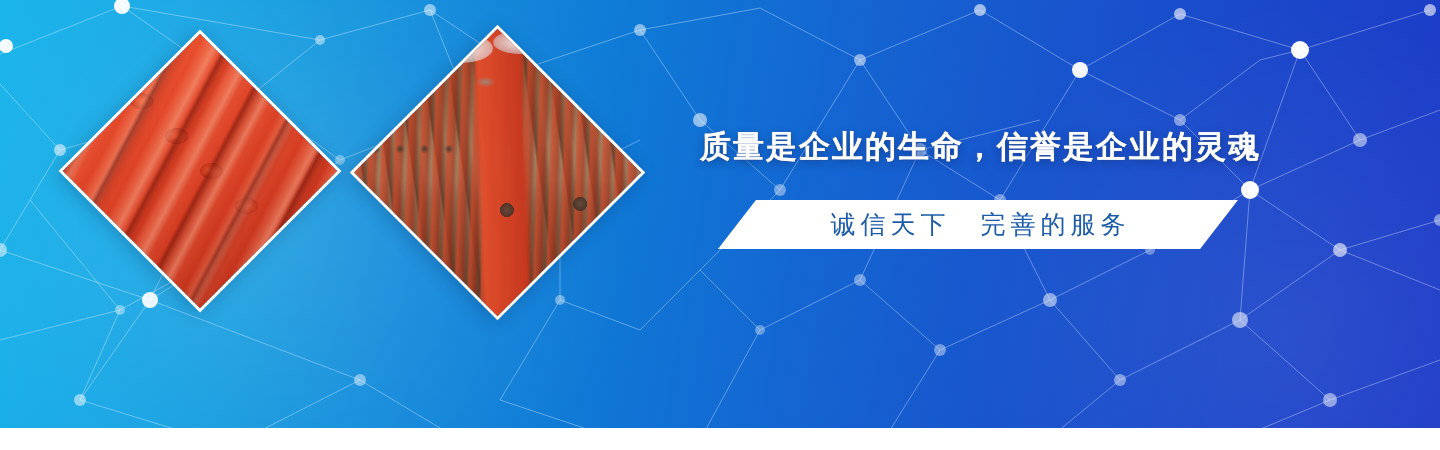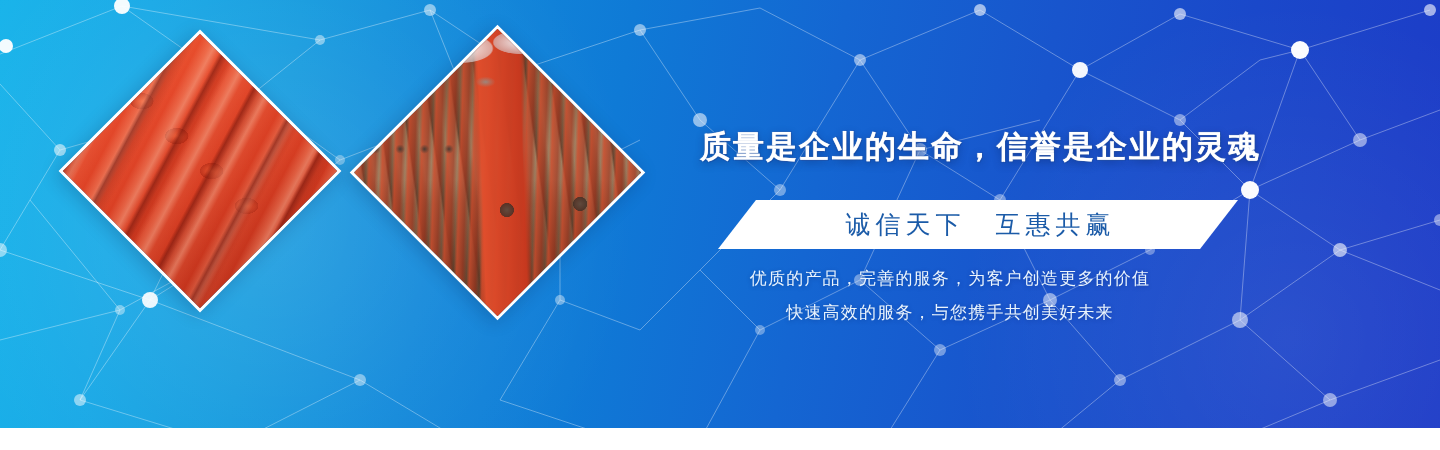--- a/index.html
+++ b/index.html
@@ -320,21 +320,17 @@
   <div class="diamond" id="diamond-right">
     <div class="ph photo-pallets"></div>
   </div>
 
   <div class="copy">
     <div id="headline">质量是企业的生命，信誉是企业的灵魂</div>
   </div>
 
   <div class="ribbon-wrap">
     <div class="ribbon"></div>
-    <div id="ribbon-text">诚信天下　互惠共赢</div>
+    <div id="ribbon-text">诚信天下　完善的服务</div>
   </div>
 
-  <div class="sub">
-    <div>优质的产品，完善的服务，为客户创造更多的价值</div>
-    <div>快速高效的服务，与您携手共创美好未来</div>
-  </div>
 
 </div>
 
 </body></html>

